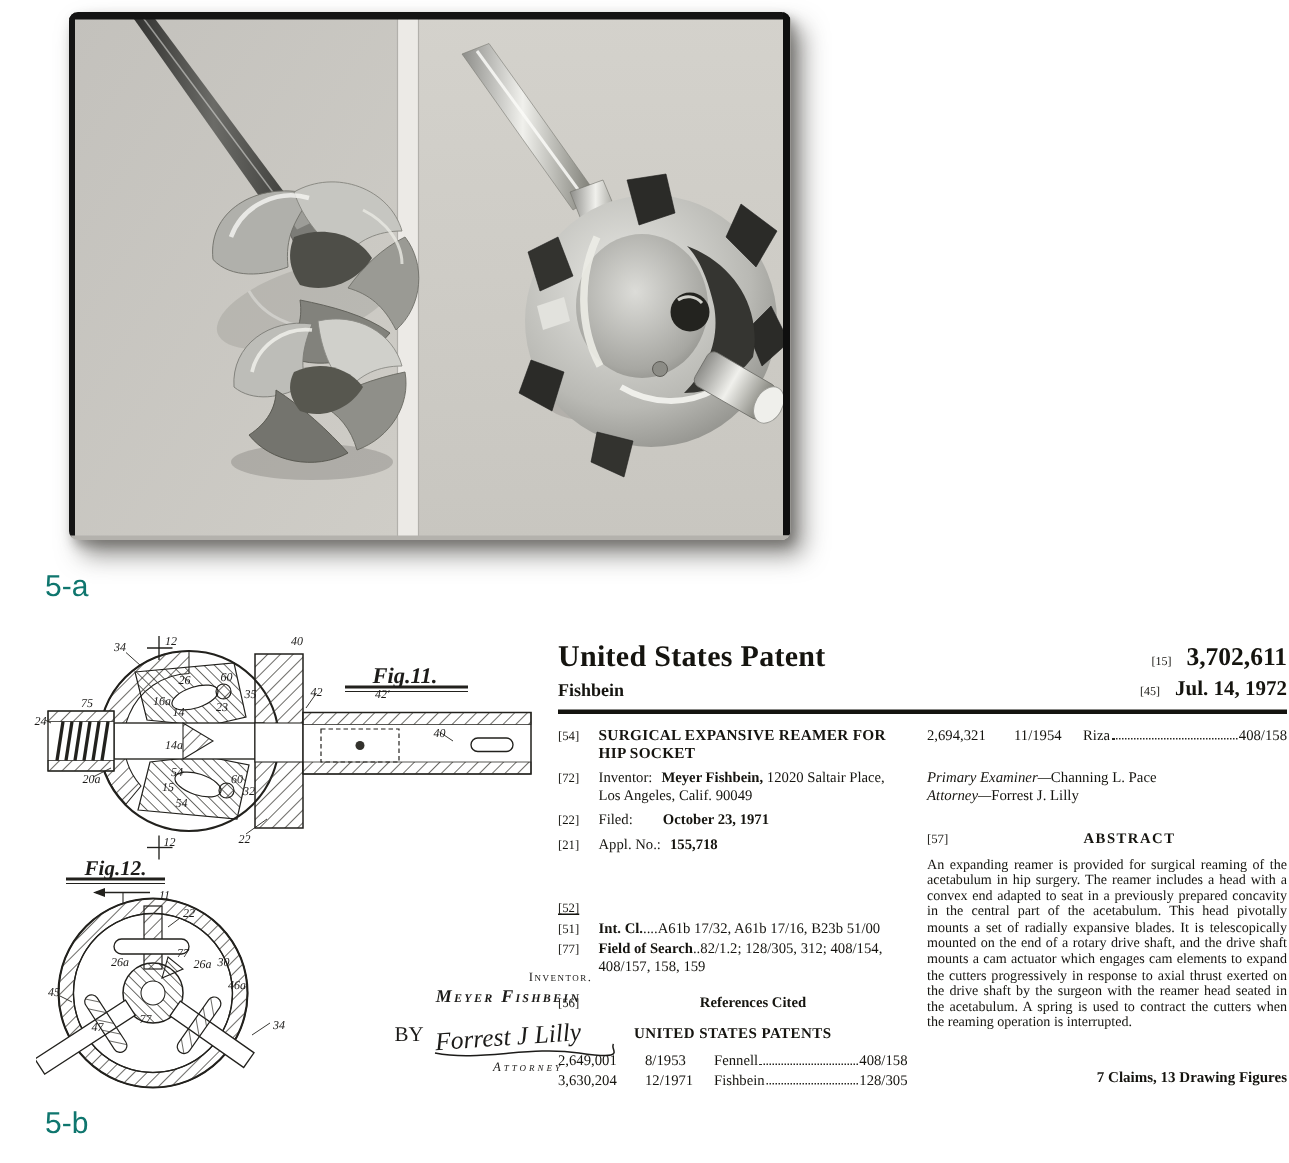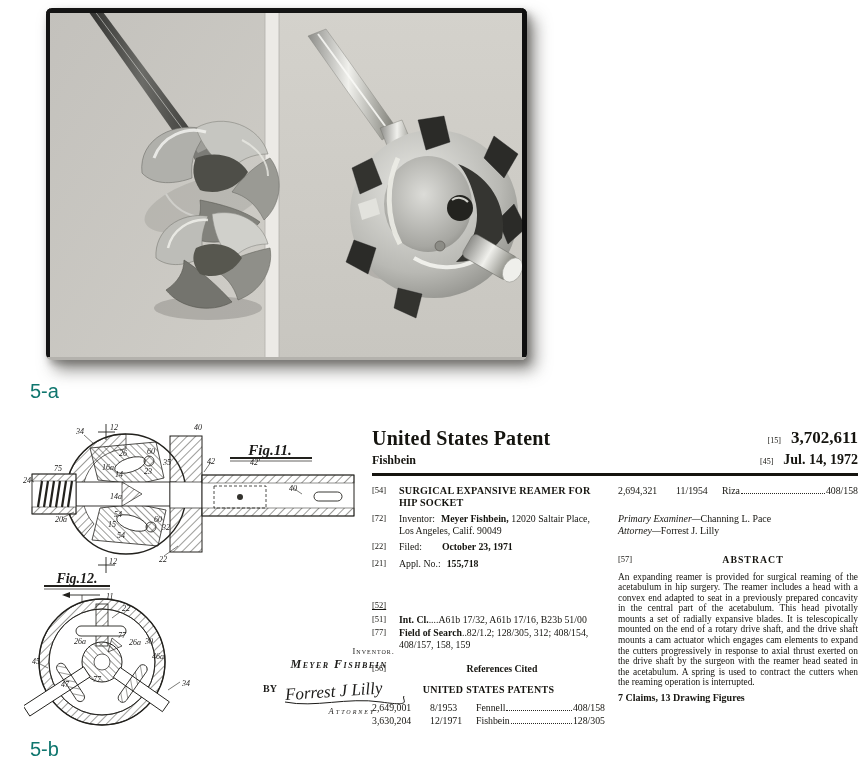--- a/index.html
+++ b/index.html
@@ -27,21 +27,21 @@
   .fig11 { position:absolute; left:18px; top:418px; }
   .fig12 { position:absolute; left:24px; top:568px; }
   .drawnum { font-style:italic; font-size:8px; fill:#1c1b19; font-family:"Liberation Serif",serif; }
   .figcap { font-style:italic; font-weight:bold; fill:#1c1b19; font-family:"Liberation Serif",serif; }
 
   
   .inv { position:absolute; left:220px; top:646px; width:152px; color:#1c1b19;margin-left:43px; }
   .inv-role { font-size:8.5px; letter-spacing:1px; text-align:right; padding-right:20px; font-variant:small-caps; }
   .inv-name { font-size:12px; font-weight:bold; font-style:italic; font-variant:small-caps; letter-spacing:1.5px; text-align:center; margin-top:1px; }
   .inv-byrow { display:flex; align-items:flex-start; margin-top:3px; }
-  .inv-by { font-size:10px; font-weight:bold; margin-top:8px; }
+  .inv-by { font-size:14px; font-weight:normal; margin-top:8px; }
   .inv-att { font-size:8.5px; font-style:italic; font-variant:small-caps; letter-spacing:2px; text-align:center; padding-left:26px; margin-top:-3px; }
 
   
   .patent { position:absolute; left:372px; top:427px; width:486px; color:#15140f; }
   .p-head { position:relative; }
   .p-title { font-size:20px; font-weight:bold; letter-spacing:.2px; }
   .p-author { font-size:12px; font-weight:bold; margin-top:3px; }
   .p-right { position:absolute; right:0; top:1px; text-align:right; }
   .p-numrow, .p-daterow { display:flex; align-items:baseline; justify-content:flex-end; gap:10px; }
   .tag-sm { font-size:8px; }
@@ -72,21 +72,21 @@
   .ref-row .rd { width:46px; flex:none; }
   .ref-row .rr { flex:1; display:flex; align-items:baseline; min-width:0; }
   .leader { flex:1; border-bottom:1.4px dotted #2a2924; margin:0 1px 2px; min-width:8px; }
 
   .exam { margin-top:15px; font-size:9.9px; line-height:12.5px; }
   .exam .it { font-style:italic; }
   .abs-head { display:flex; margin-top:16px; font-size:9.8px; }
   .abs-head .tg { width:30px; flex:none; font-size:8.5px; }
   .abs-head .ct { flex:1; text-align:center; font-weight:bold; letter-spacing:1px; }
   .abs-text { margin-top:7px; font-size:9.4px; line-height:10.6px; text-align:justify; }
-  .claims { margin-top:4px; text-align:left; font-weight:bold; font-size:10px; }
+  .claims { margin-top:25px; text-align:right; font-weight:bold; font-size:10px; }
 
   .sig-svg { margin-left:4px; }
 </style>
 </head>
 <body>
 
 <div class="canvas">
 
   <div class="photo">
     <svg viewBox="0 0 481 352" width="481" height="352">

